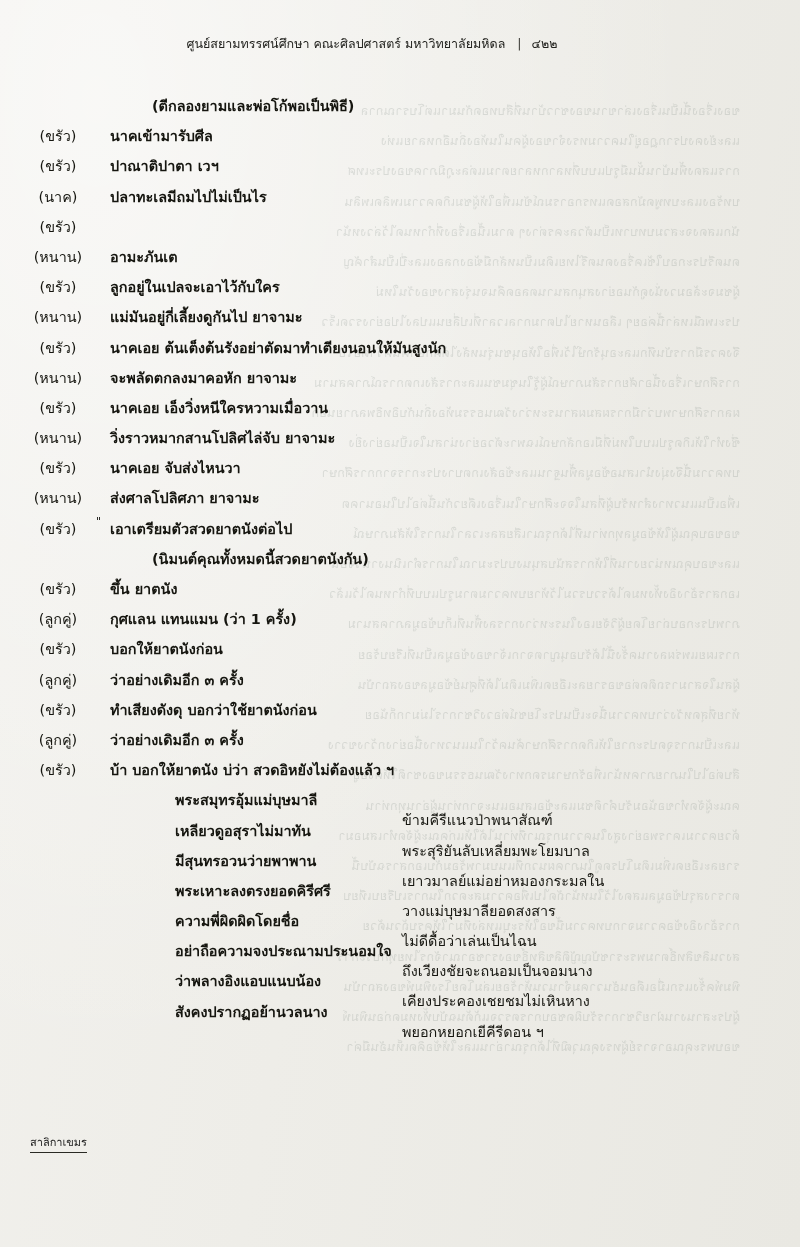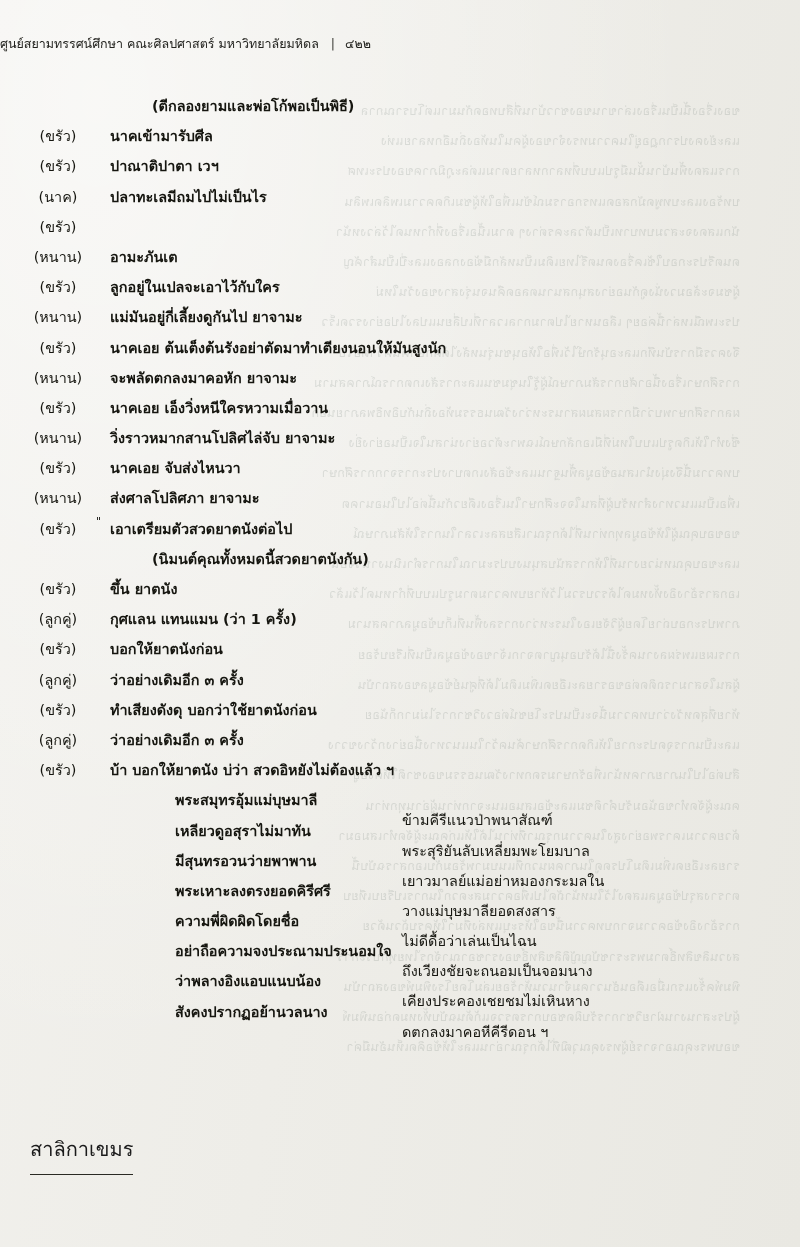--- a/index.html
+++ b/index.html
@@ -41,21 +41,21 @@
   .bleed .bl {
     white-space: nowrap;
     text-align: justify;
   }
 
   .header {
     position: absolute;
     top: 34px;
     left: 0;
     right: 56px;
-    text-align: left;
+    text-align: center;
     font-size: 12.5px;
     color: #23231f;
     white-space: nowrap;
   }
   .header .sep {
     display: inline-block;
     padding: 0 6px 0 8px;
     color: #3a3a35;
   }
 
@@ -95,23 +95,23 @@
     position: absolute;
     left: 96px;
     top: -2px;
     font-size: 11px;
   }
 
   .footline {
     position: absolute;
     left: 30px;
     top: 1133px;
-    font-size: 20px;
+    font-size: 11px;
     border-bottom: 1.2px solid #2a2a24;
-    padding-bottom: 9px;
+    padding-bottom: 1px;
   }
 </style>
 </head>
 <body>
 
 <div class="page">
 
   <div class="bleed">
     <div class="bl">ของเรื่องนี้เป็นเรื่องเล่าขานของชาวบ้านที่สืบทอดกันมาแต่โบราณกาล</div>
     <div class="bl">และยังคงปรากฏอยู่ในความทรงจำของผู้คนในท้องถิ่นอีกหลายแห่ง</div>
@@ -300,20 +300,20 @@
       <span class="col2">ถึงเวียงชัยจะถนอมเป็นจอมนาง</span>
     </div>
 
     <div class="line">
       <span class="txt ind2">ว่าพลางอิงแอบแนบน้อง</span>
       <span class="col2">เคียงประคองเชยชมไม่เหินหาง</span>
     </div>
 
     <div class="line">
       <span class="txt ind2">สังคงปรากฏอย้านวลนาง</span>
-      <span class="col2">ดตกลงมาคอหีคีรีดอน ฯ</span>
+      <span class="col2">พยอกหยอกเยีคีรีดอน ฯ</span>
     </div>
 
   </div>
 
   <div class="footline">สาลิกาเขมร</div>
 
 </div>
 
 </body></html>

